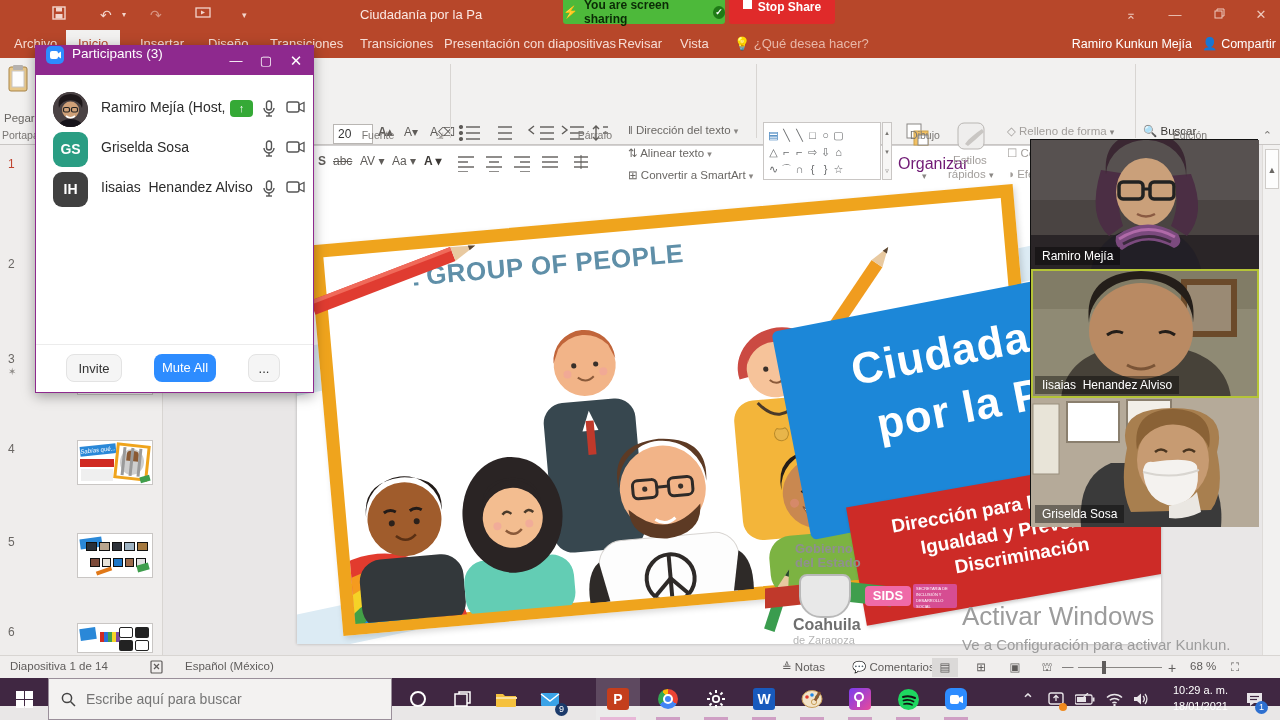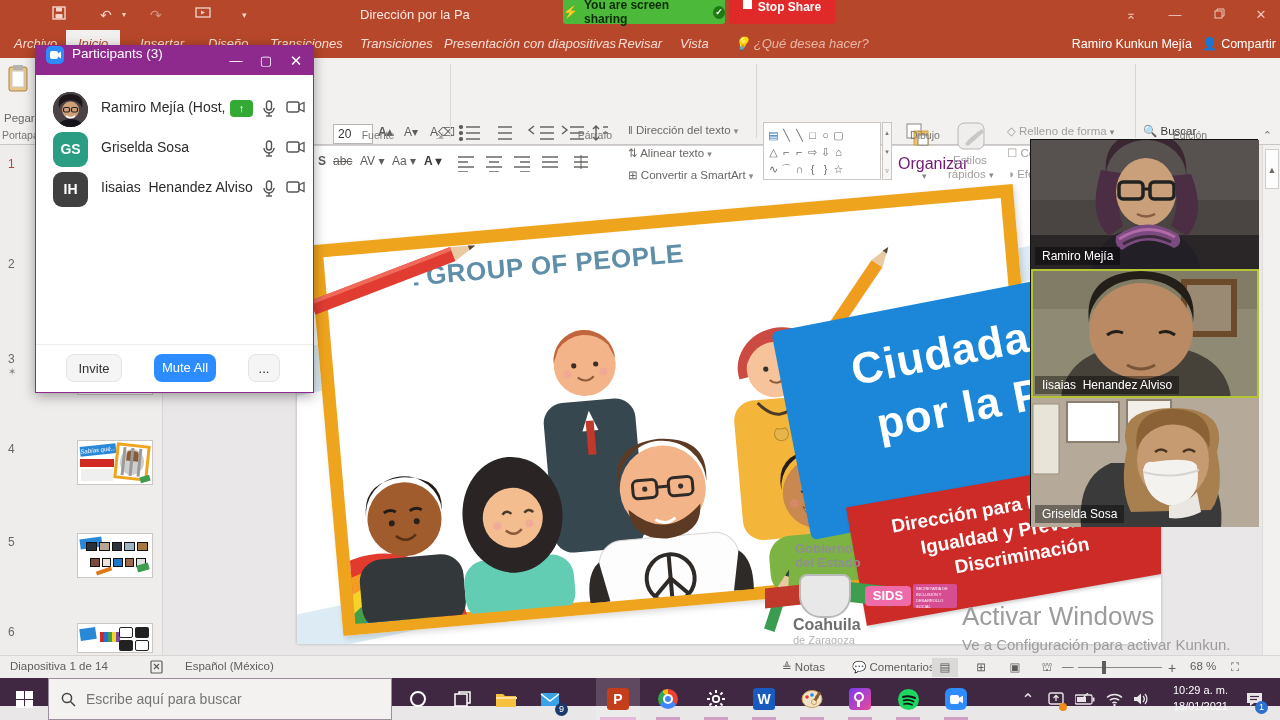--- a/index.html
+++ b/index.html
@@ -13,21 +13,21 @@
   #win-title { position:absolute; left:360px; top:7px; font-size:13px; color:#fbe9e4; white-space:nowrap; width:202px; overflow:hidden; }
   #share-banner { position:absolute; left:563px; top:0; width:162px; height:24px; background:#4db93a; border-radius:0 0 3px 3px; color:#0b2b06; font-size:12px; font-weight:bold; display:flex; align-items:center; justify-content:center; gap:6px; }
   #share-banner .bolt { color:#1c6a12; font-size:12px; }
   #share-shield { width:13px; height:13px; background:#1f7a16; border-radius:50%; color:#fff; font-size:9px; line-height:13px; text-align:center; }
   #stop-share { position:absolute; left:729px; top:0; width:106px; height:24px; background:#e02a2a; border-radius:0 0 3px 3px; color:#fff; font-size:12px; font-weight:bold; display:flex; align-items:flex-start; justify-content:center; gap:6px; }
   #stop-share .sq { width:9px; height:9px; background:#fff; display:inline-block; }
   .winctl { position:absolute; top:4px; width:34px; height:22px; text-align:center; color:#eec9bd; font-size:13px; line-height:22px; }
 
   
   #tabsrow { left:0; top:30px; width:1280px; height:28px; background:#b7472a; z-index:20; }
-  .rtab { position:absolute; top:0; height:28px; line-height:28px; color:#f6ddd5; font-size:13px; padding:0 12px;font-style:italic; }
+  .rtab { position:absolute; top:0; height:28px; line-height:28px; color:#f6ddd5; font-size:13px; padding:0 12px; }
   .rtab.sel { background:#f2f1f0; color:#b7472a; }
   #tellme { color:#e8b7a8; }
   #ribbon-user { position:absolute; right:88px; top:0; height:28px; line-height:28px; color:#fff; font-size:12.5px; }
   #ribbon-share { position:absolute; right:4px; top:0; height:28px; line-height:28px; color:#fff; font-size:12.5px; }
 
   
   #ribbon { left:0; top:58px; width:1280px; height:87px; background:#f2f1f0; border-bottom:1px solid #c9c6c4; z-index:18; }
   .grp-label { position:absolute; bottom:3px; font-size:10.5px; color:#7a7774; text-align:center; }
   .vline { position:absolute; top:6px; bottom:6px; width:1px; background:#d8d5d2; }
   .ric { color:#5f5c59; font-size:12px; }
@@ -133,21 +133,21 @@
     <span class="qat-ico" style="left:100px">↶</span>
     <span class="qat-ico" style="left:122px;font-size:8px">▾</span>
     <span class="qat-ico" style="left:150px;opacity:.55">↷</span>
     <span class="qat-ico" style="left:195px">
       <svg width="16" height="13" viewBox="0 0 16 13">
           <rect x="1" y="1" width="14" height="9" fill="none" stroke="#f3d5cc" stroke-width="1.3"></rect>
           <path d="M6 3.5 L10 5.5 L6 7.5 Z" fill="#f3d5cc"></path>
         </svg>
     </span>
     <span class="qat-ico" style="left:242px;font-size:9px">▾</span>
-    <div id="win-title">Dirección por la Pa</div>
+    <div id="win-title">Ciudadanía por la Pa</div>
 
     <div id="share-banner">
       <span class="bolt">⚡</span>
       <span>You are screen sharing</span>
       <span id="share-shield">✓</span>
     </div>
     <div id="stop-share">
       <span class="sq"></span>
       <span>Stop Share</span>
     </div>

